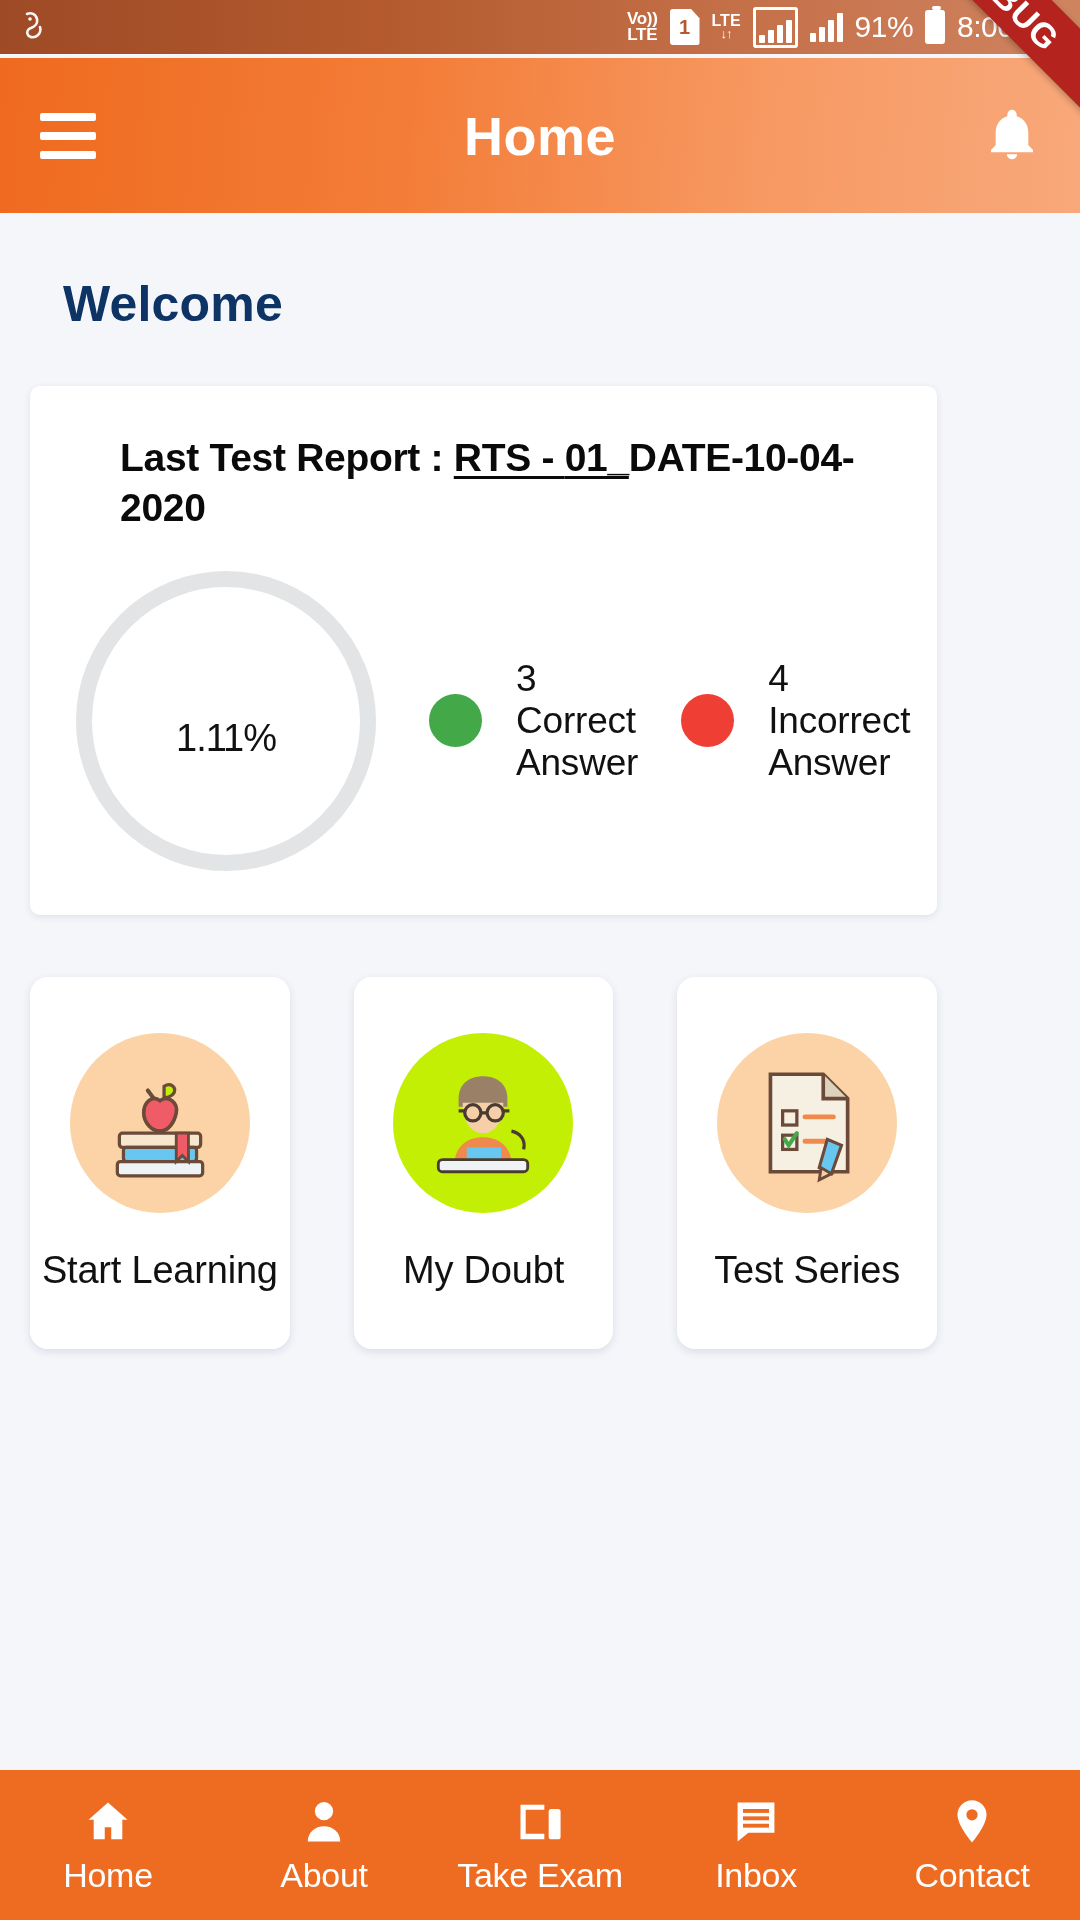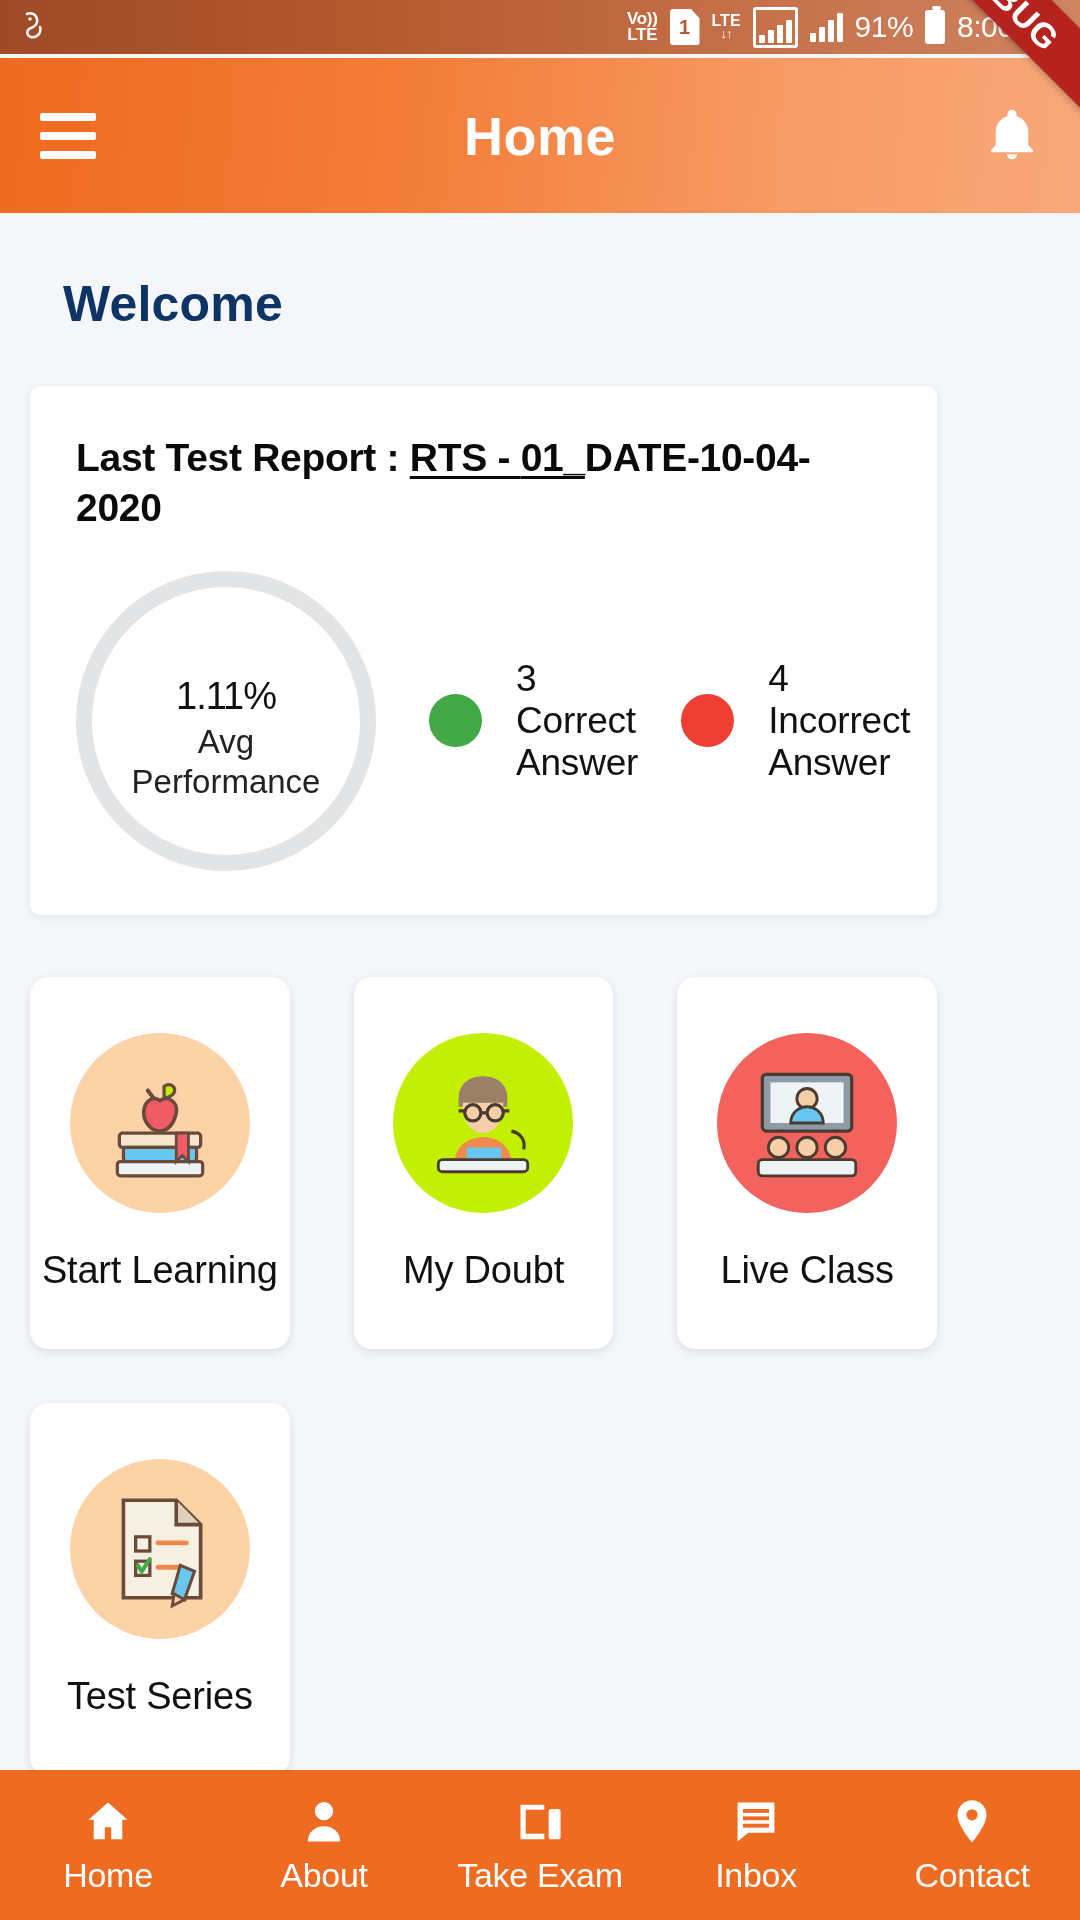--- a/index.html
+++ b/index.html
@@ -83,20 +83,21 @@
 
   
   .report-card{
     margin-top:53px; background:#fff; border-radius:10px;
     box-shadow:0 2px 7px rgba(40,50,80,.10);
     padding:47px 46px 44px;
   }
   .report-title{
     font-size:39px; font-weight:bold; color:#0a0a0a; line-height:1.28;
     letter-spacing:-.3px;
+    margin-left:44px;
   }
   .report-title .u{ text-decoration:underline; text-underline-offset:5px;}
   .report-body{ display:flex; align-items:center; margin-top:38px; }
   .donut{
     width:300px;height:300px;border-radius:50%;
     border:16px solid #e2e4e5; flex:0 0 300px;
     display:flex; flex-direction:column; align-items:center; justify-content:center;
   }
   .donut .pctval{ font-size:38px; color:#111; letter-spacing:-1px;margin-top:36px;}
   .donut .lbl{ font-size:33px; color:#222; text-align:center; line-height:1.22; margin-top:4px;}
@@ -189,23 +190,20 @@
   <div class="welcome">Welcome</div>
 
   <div class="report-card">
     <div class="report-title">
       <span>Last Test Report : </span><span class="u">RTS - </span><span class="u">01_</span><span>DATE-10-04-2020</span>
     </div>
 
     <div class="report-body">
       <div class="donut">
         <div class="pctval">1.11%</div>
-        <div class="lbl">
-          <span>Avg</span><br><span>Performance</span>
-        </div>
       </div>
 
       <div class="legend">
         <div class="legend-row">
           <span class="dot" style="background:#43a847"></span>
           <span class="legend-label">3 Correct Answer</span>
         </div>
         <div class="legend-row">
           <span class="dot" style="background:#ef3e33"></span>
           <span class="legend-label">4 Incorrect Answer</span>
@@ -241,35 +239,20 @@
           <path d="M31 27h3M20 26h3M42 26h3" stroke="#4a3b30" stroke-width="1.6"></path>
           <path d="M18 52c0-8 6-13 14-13s14 5 14 13z" fill="#ef8a4c"></path>
           <path d="M24 44h17v8H24z" fill="#67c7f0"></path>
           <rect x="10" y="50" width="44" height="6" rx="2" fill="#eef3f6" stroke="#4a3b30" stroke-width="1.4"></rect>
           <path d="M46 36c5 1 7 5 6 9" stroke="#4a3b30" stroke-width="1.6" fill="none"></path>
         </svg>
       </div>
       <div class="tile-label">My Doubt</div>
     </div>
 
-    <div class="tile">
-      <div class="tile-ico" style="background:#f4625e">
-        <svg viewBox="0 0 64 64">
-          <rect x="10" y="8" width="44" height="28" rx="2" fill="#8e9aa6" stroke="#4a3b30" stroke-width="1.6"></rect>
-          <rect x="14" y="12" width="36" height="20" fill="#eef3f6"></rect>
-          <circle cx="32" cy="20" r="5" fill="#f6cfa8" stroke="#4a3b30" stroke-width="1.4"></circle>
-          <path d="M24 32c0-5 4-8 8-8s8 3 8 8z" fill="#67c7f0" stroke="#4a3b30" stroke-width="1.4"></path>
-          <circle cx="18" cy="44" r="5" fill="#f6cfa8" stroke="#4a3b30" stroke-width="1.4"></circle>
-          <circle cx="32" cy="44" r="5" fill="#f6cfa8" stroke="#4a3b30" stroke-width="1.4"></circle>
-          <circle cx="46" cy="44" r="5" fill="#f6cfa8" stroke="#4a3b30" stroke-width="1.4"></circle>
-          <rect x="8" y="50" width="48" height="8" rx="2" fill="#eef3f6" stroke="#4a3b30" stroke-width="1.4"></rect>
-        </svg>
-      </div>
-      <div class="tile-label">Live Class</div>
-    </div>
 
     <div class="tile">
       <div class="tile-ico" style="background:#fbd3a6">
         <svg viewBox="0 0 64 64">
           <path d="M14 8h26l12 12v36H14z" fill="#f6f0e2" stroke="#6b4a3a" stroke-width="1.8"></path>
           <path d="M40 8v12h12" fill="#ddd3bd" stroke="#6b4a3a" stroke-width="1.8"></path>
           <rect x="20" y="26" width="7" height="7" fill="none" stroke="#6b4a3a" stroke-width="1.6"></rect>
           <rect x="20" y="38" width="7" height="7" fill="none" stroke="#6b4a3a" stroke-width="1.6"></rect>
           <path d="M31 29h14M31 41h10" stroke="#ef8a4c" stroke-width="2.4" stroke-linecap="round"></path>
           <path d="M21 40l2 3 4-6" stroke="#43a847" stroke-width="2" fill="none" stroke-linecap="round"></path>

